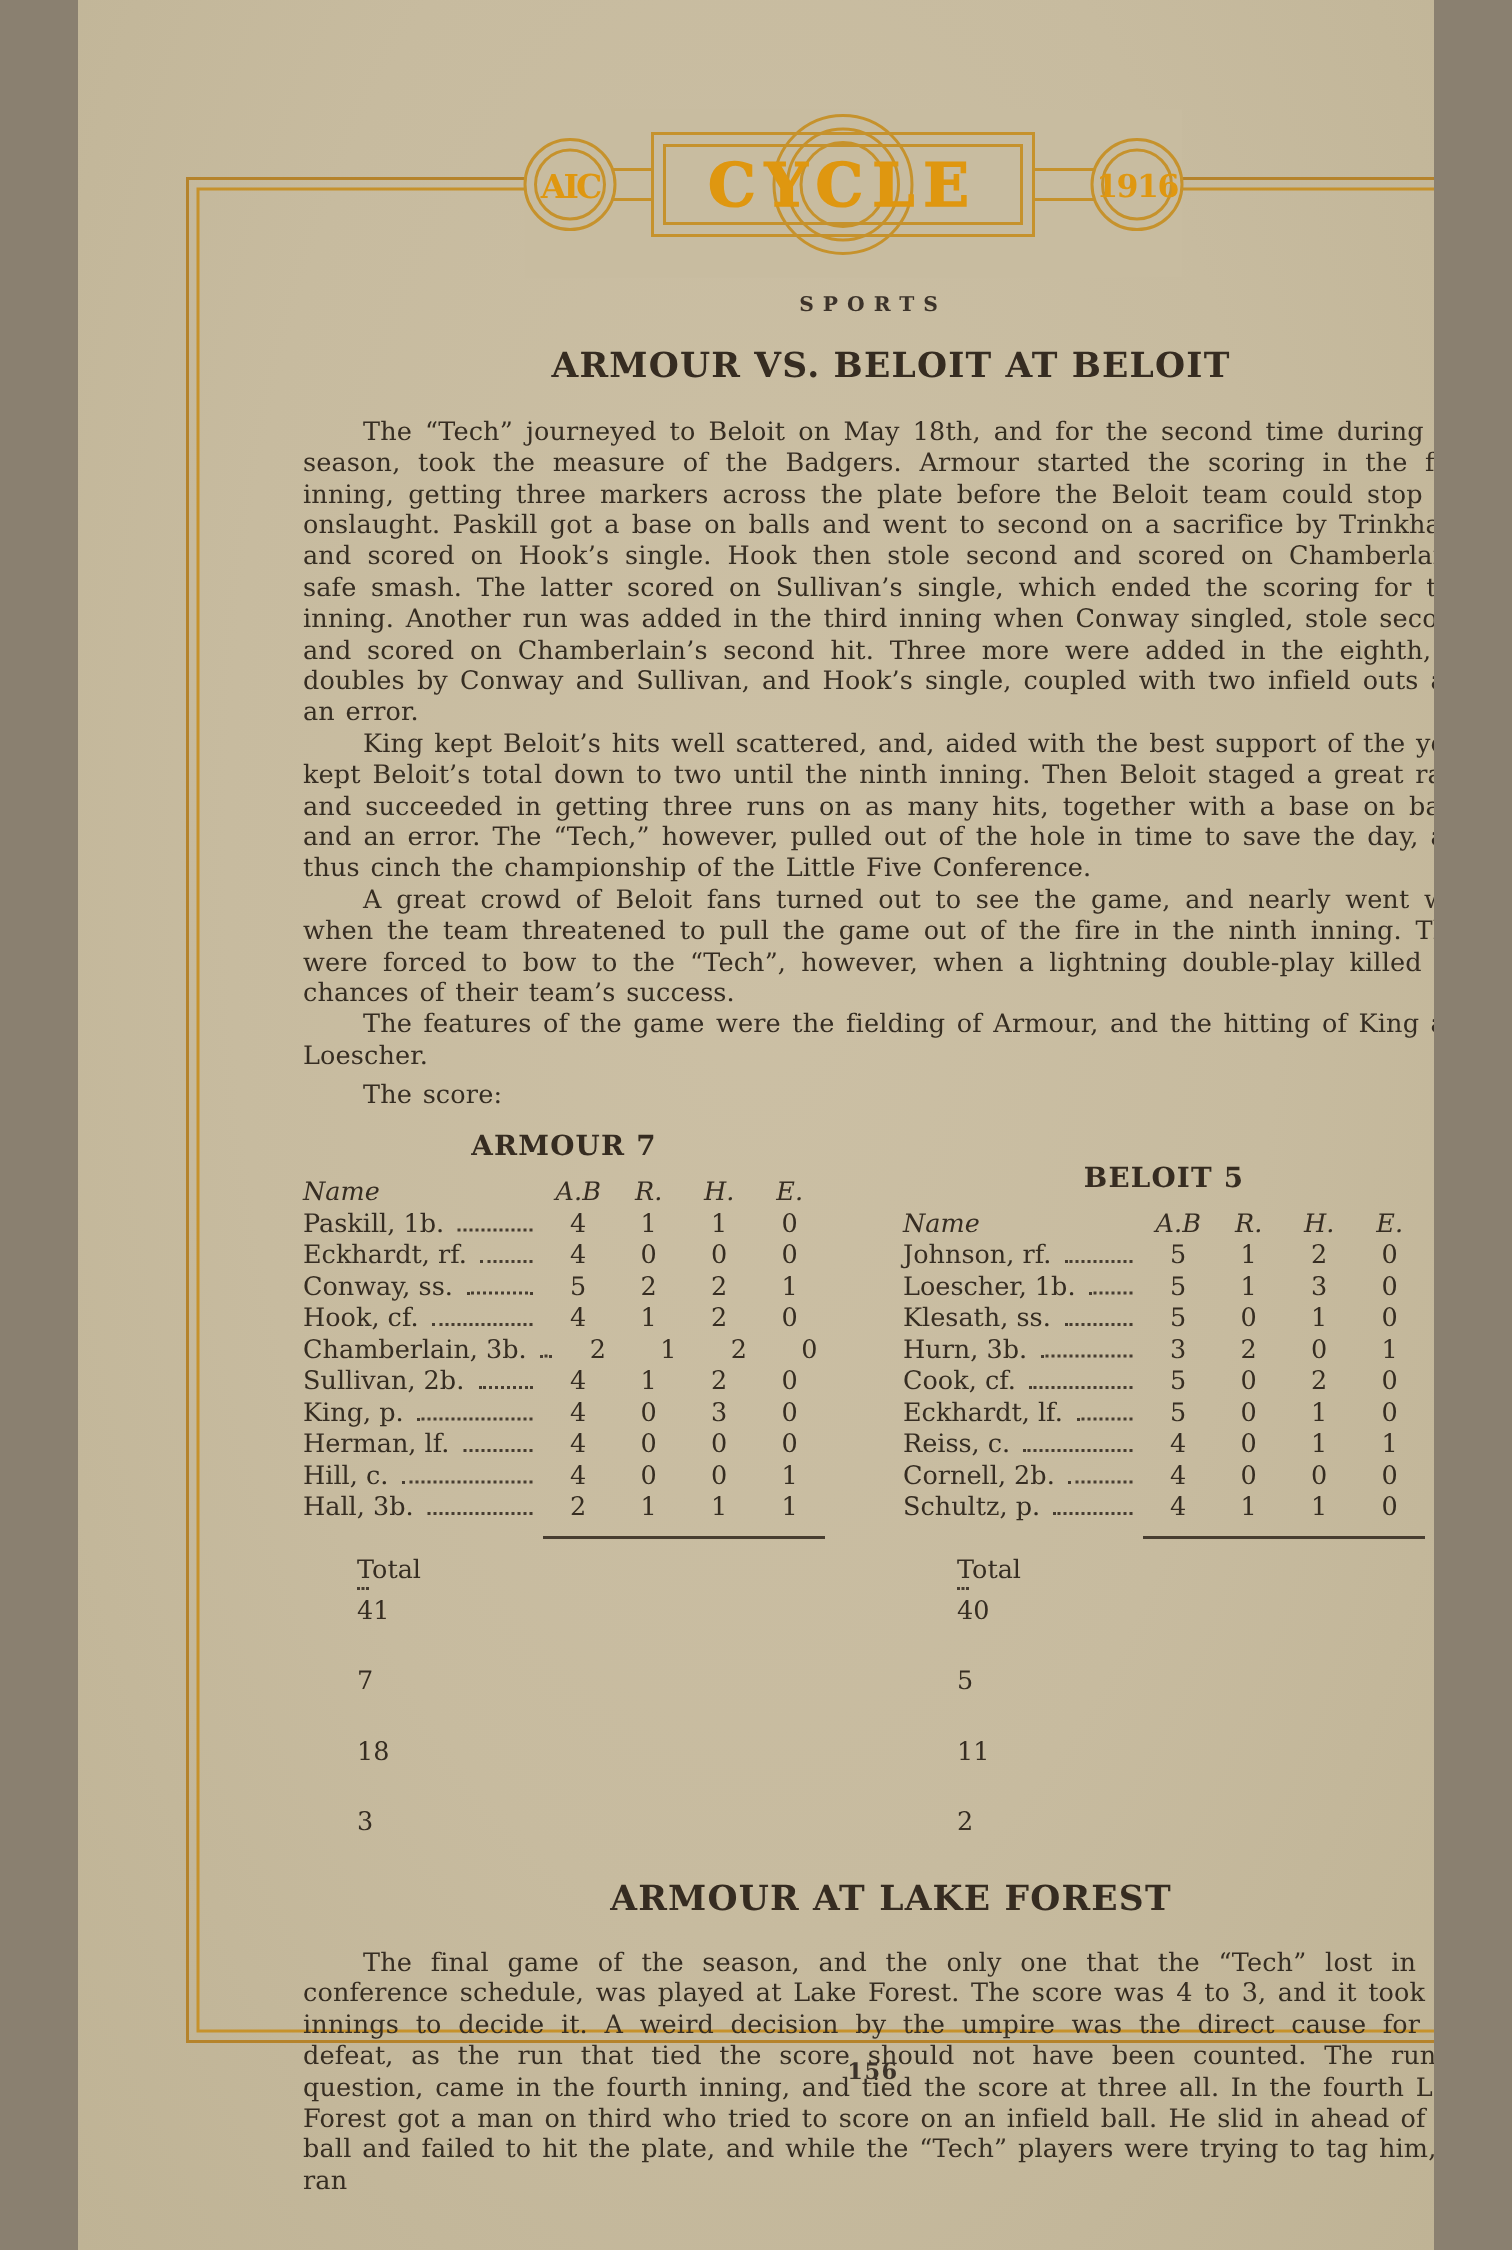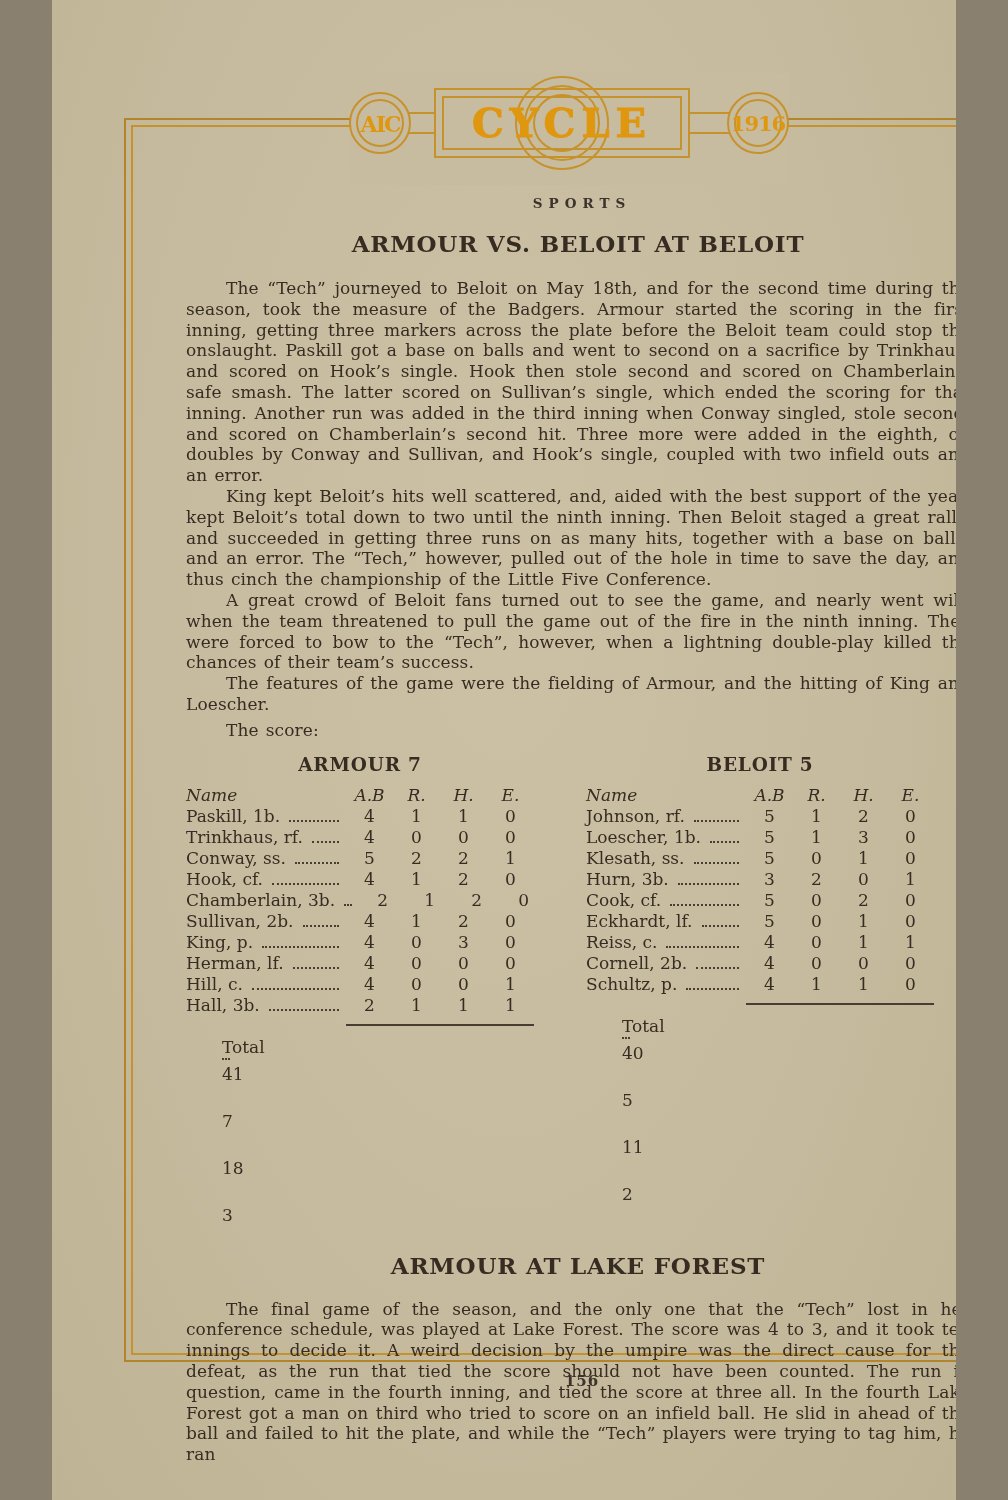--- a/index.html
+++ b/index.html
@@ -26,37 +26,37 @@
   .ornament { position:absolute; left:225px; top:55px; width:560px; height:145px; }
   .ornament svg { display:block; }
   
   .sports {
     position:absolute; left:138px; top:195px; width:784px;
     text-align:center; font-size:13.5px; font-weight:700;
     letter-spacing:6px; color:#3c332a;
   }
   
   .content {
-    position:absolute; left:134px; top:230px; width:784px;
+    position:absolute; left:150px; top:230px; width:784px;
   }
   .article-title {
     text-align:center; font-size:23px; font-weight:700;
     letter-spacing:0.8px; color:#362c21;
     margin:0 0 21px 0;
   }
   .article-title.second { margin-bottom:20px; }
   .body-par {
     font-size:17px; line-height:20.8px;
     text-align:justify; text-indent:40px;
     word-spacing:1.6px; letter-spacing:0.1px;
     margin:0;
   }
   .score-label { margin-top:5px; }
   
-  .scores { display:flex; gap:52px; margin-top:13px; align-items:flex-start; }
+  .scores { display:flex; gap:52px; margin-top:13px; align-items:flex-end; }
   .score-table { width:348px; display:flex; flex-direction:column; }
   .st-title {
     text-align:center; font-size:18.5px; font-weight:700;
     letter-spacing:0.8px; margin-bottom:10px; color:#362c21;
   }
   .sr { display:flex; align-items:baseline; font-size:17px; line-height:21px; }
   .sr-head { font-style:italic; }
   .sr-head .sp { flex:1 1 auto; }
   .nm { white-space:nowrap; }
   .ldr { flex:1 1 auto; border-bottom:2px dotted #473d30; margin:0 7px 4px 9px; min-width:8px; }
@@ -137,21 +137,21 @@
         </div>
         <div class="sr">
             <span class="nm">Paskill, 1b.</span>
             <span class="ldr"></span>
             <span class="cell">4</span>
             <span class="cell">1</span>
             <span class="cell">1</span>
             <span class="cell">0</span>
           </div>
         <div class="sr">
-            <span class="nm">Trinkhaus, rf.</span>
+            <span class="nm">Eckhardt, rf.</span>
             <span class="ldr"></span>
             <span class="cell">4</span>
             <span class="cell">0</span>
             <span class="cell">0</span>
             <span class="cell">0</span>
           </div>
         <div class="sr">
             <span class="nm">Conway, ss.</span>
             <span class="ldr"></span>
             <span class="cell">5</span>

